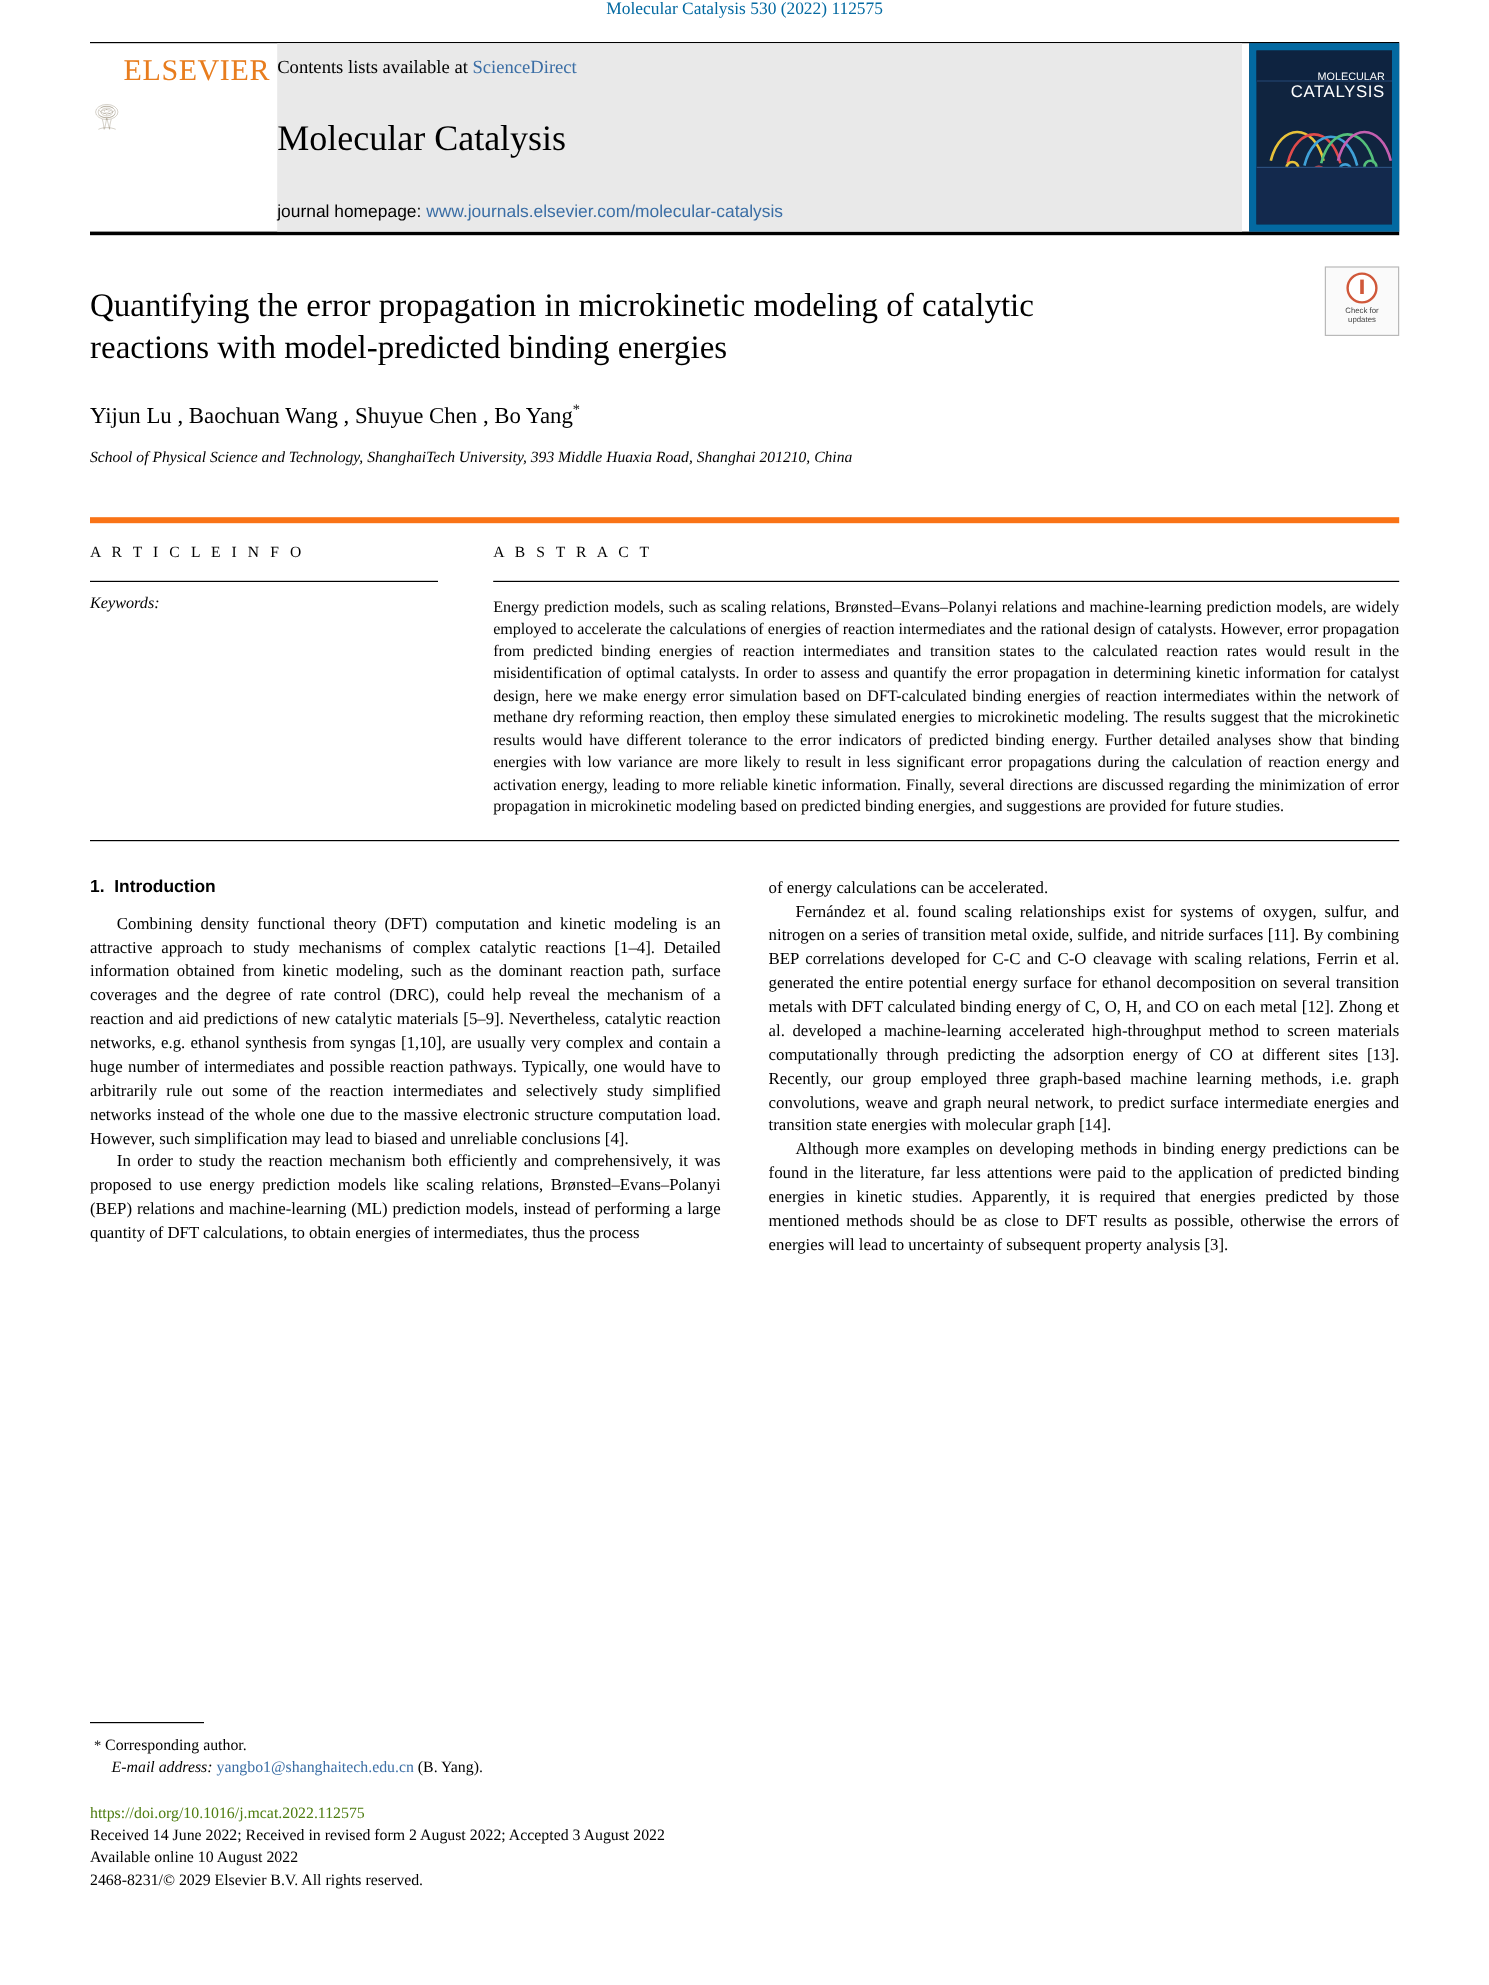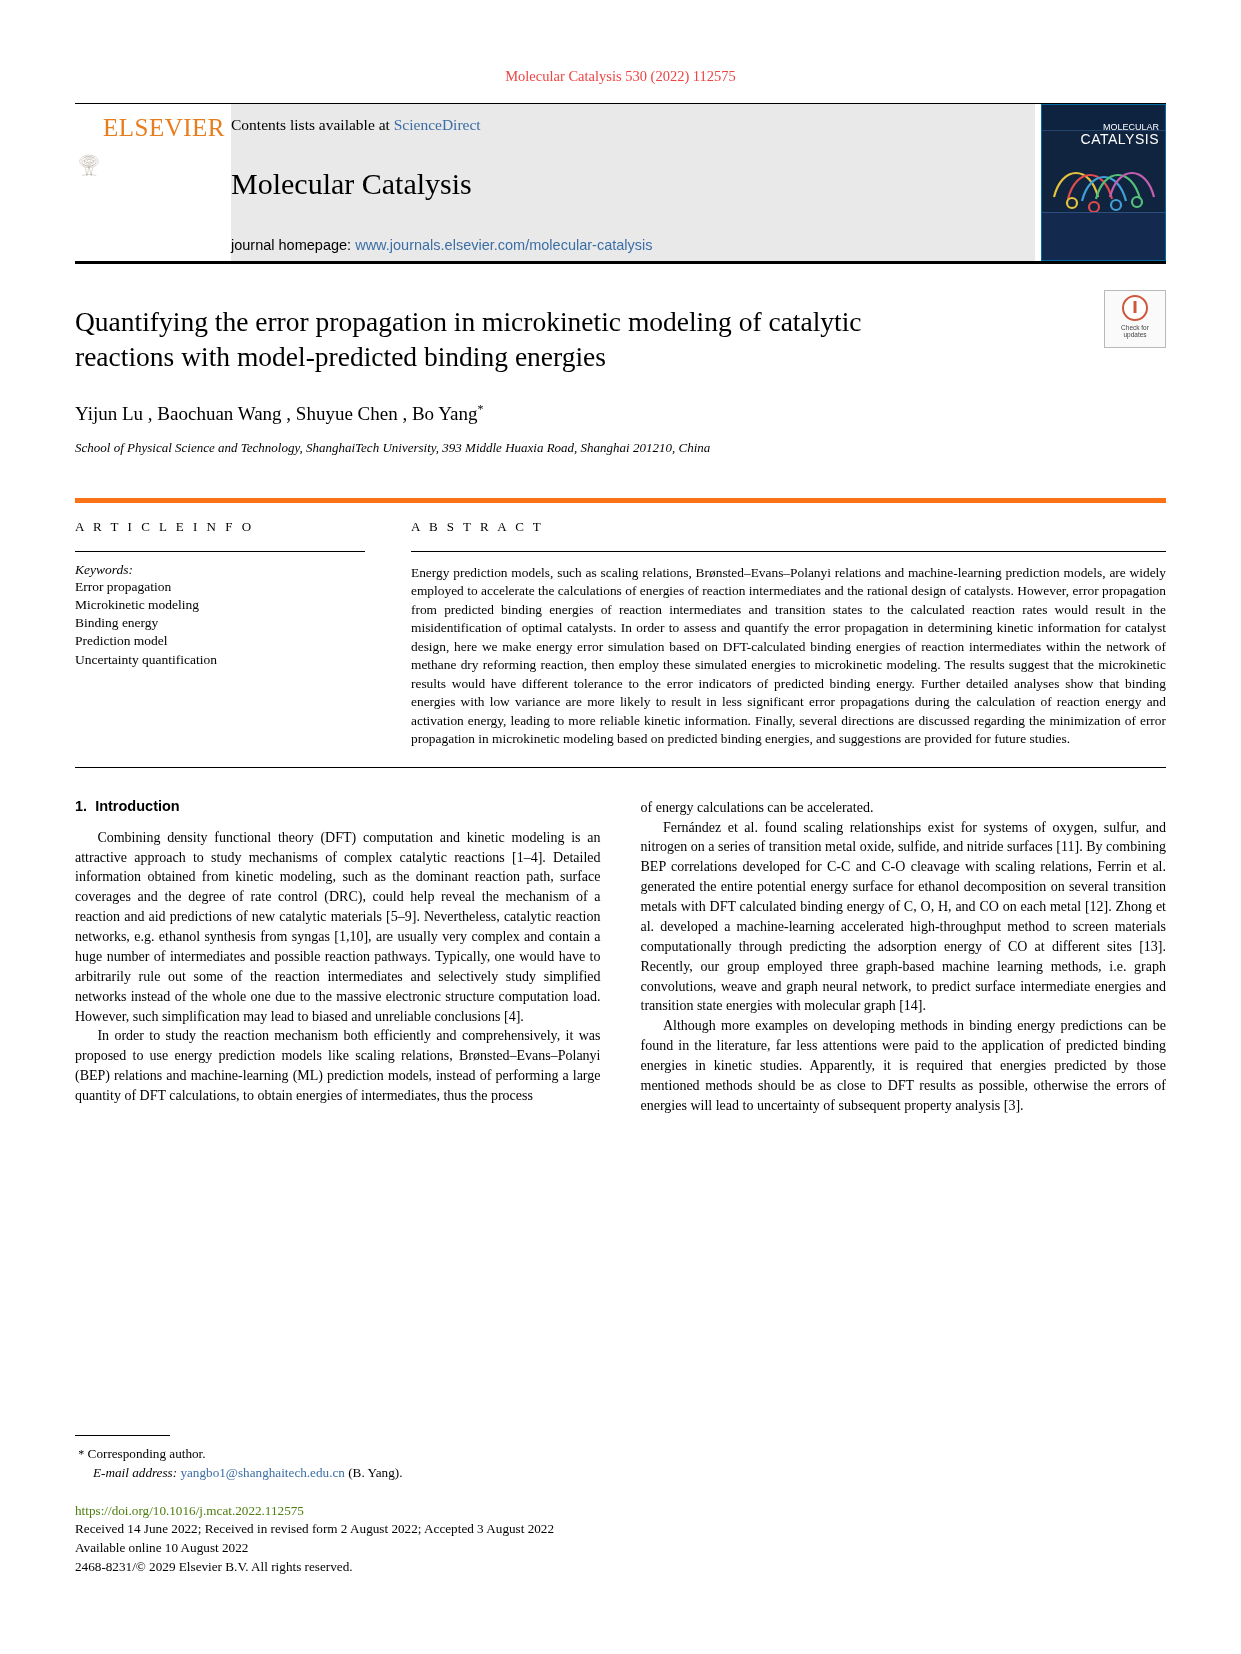--- a/index.html
+++ b/index.html
@@ -17,22 +17,21 @@
     width: 1241px;
     height: 1654px;
     padding: 0;
   }
 
   
   .running-head {
     text-align: center;
     font-family: "Liberation Serif", serif;
     font-size: 14.5px;
-    color: #ef4444;
-    padding-top: 68px;
+    color: #0369a1;
   }
 
   
   .masthead {
     margin: 18px 75px 0 75px;
     border-top: 1.5px solid #000;
     padding-top: 0;
     display: flex;
     align-items: stretch;
     height: 158px;
@@ -74,21 +73,21 @@
     font-family: "Liberation Serif", serif;
     margin: 10px 0 14px 0;
   }
   .homepage-line {
     font-family: "Liberation Sans", sans-serif;
     font-size: 14.5px;
   }
   .homepage-line a { color: #3b6ea5; text-decoration: none; }
   .cover-thumb {
     width: 125px;
-    border: 1px solid #0369a1;
+    border: 6px solid #0369a1;
     background: #10243f;
     position: relative;
     overflow: hidden;
   }
   .cover-top {
     position:absolute; top:0; left:0; right:0; height:26px;
     background:#0e2340; border-bottom:1px solid #24456e;
   }
   .cover-title {
     position: absolute;
@@ -312,27 +311,20 @@
       <span>Yijun Lu , Baochuan Wang , Shuyue Chen , Bo Yang</span><sup>*</sup>
     </div>
     <div class="affiliation">School of Physical Science and Technology, ShanghaiTech University, 393 Middle Huaxia Road, Shanghai 201210, China</div>
   </div>
 
   <div class="info-abstract">
     <div class="col-info">
       <div class="sec-head">A R T I C L E   I N F O</div>
       <div class="kw-rule"></div>
       <div class="kw-label">Keywords:</div>
-      <div class="kw-list">
-        <div>Error propagation</div>
-        <div>Microkinetic modeling</div>
-        <div>Binding energy</div>
-        <div>Prediction model</div>
-        <div>Uncertainty quantification</div>
-      </div>
     </div>
     <div class="col-abstract">
       <div class="sec-head">A B S T R A C T</div>
       <div class="abstract-rule"></div>
       <div class="abstract-text">Energy prediction models, such as scaling relations, Brønsted–Evans–Polanyi relations and machine-learning prediction models, are widely employed to accelerate the calculations of energies of reaction intermediates and the rational design of catalysts. However, error propagation from predicted binding energies of reaction intermediates and transition states to the calculated reaction rates would result in the misidentification of optimal catalysts. In order to assess and quantify the error propagation in determining kinetic information for catalyst design, here we make energy error simulation based on DFT-calculated binding energies of reaction intermediates within the network of methane dry reforming reaction, then employ these simulated energies to microkinetic modeling. The results suggest that the microkinetic results would have different tolerance to the error indicators of predicted binding energy. Further detailed analyses show that binding energies with low variance are more likely to result in less significant error propagations during the calculation of reaction energy and activation energy, leading to more reliable kinetic information. Finally, several directions are discussed regarding the minimization of error propagation in microkinetic modeling based on predicted binding energies, and suggestions are provided for future studies.</div>
     </div>
   </div>
 
   <div class="abstract-bottom"></div>
 

